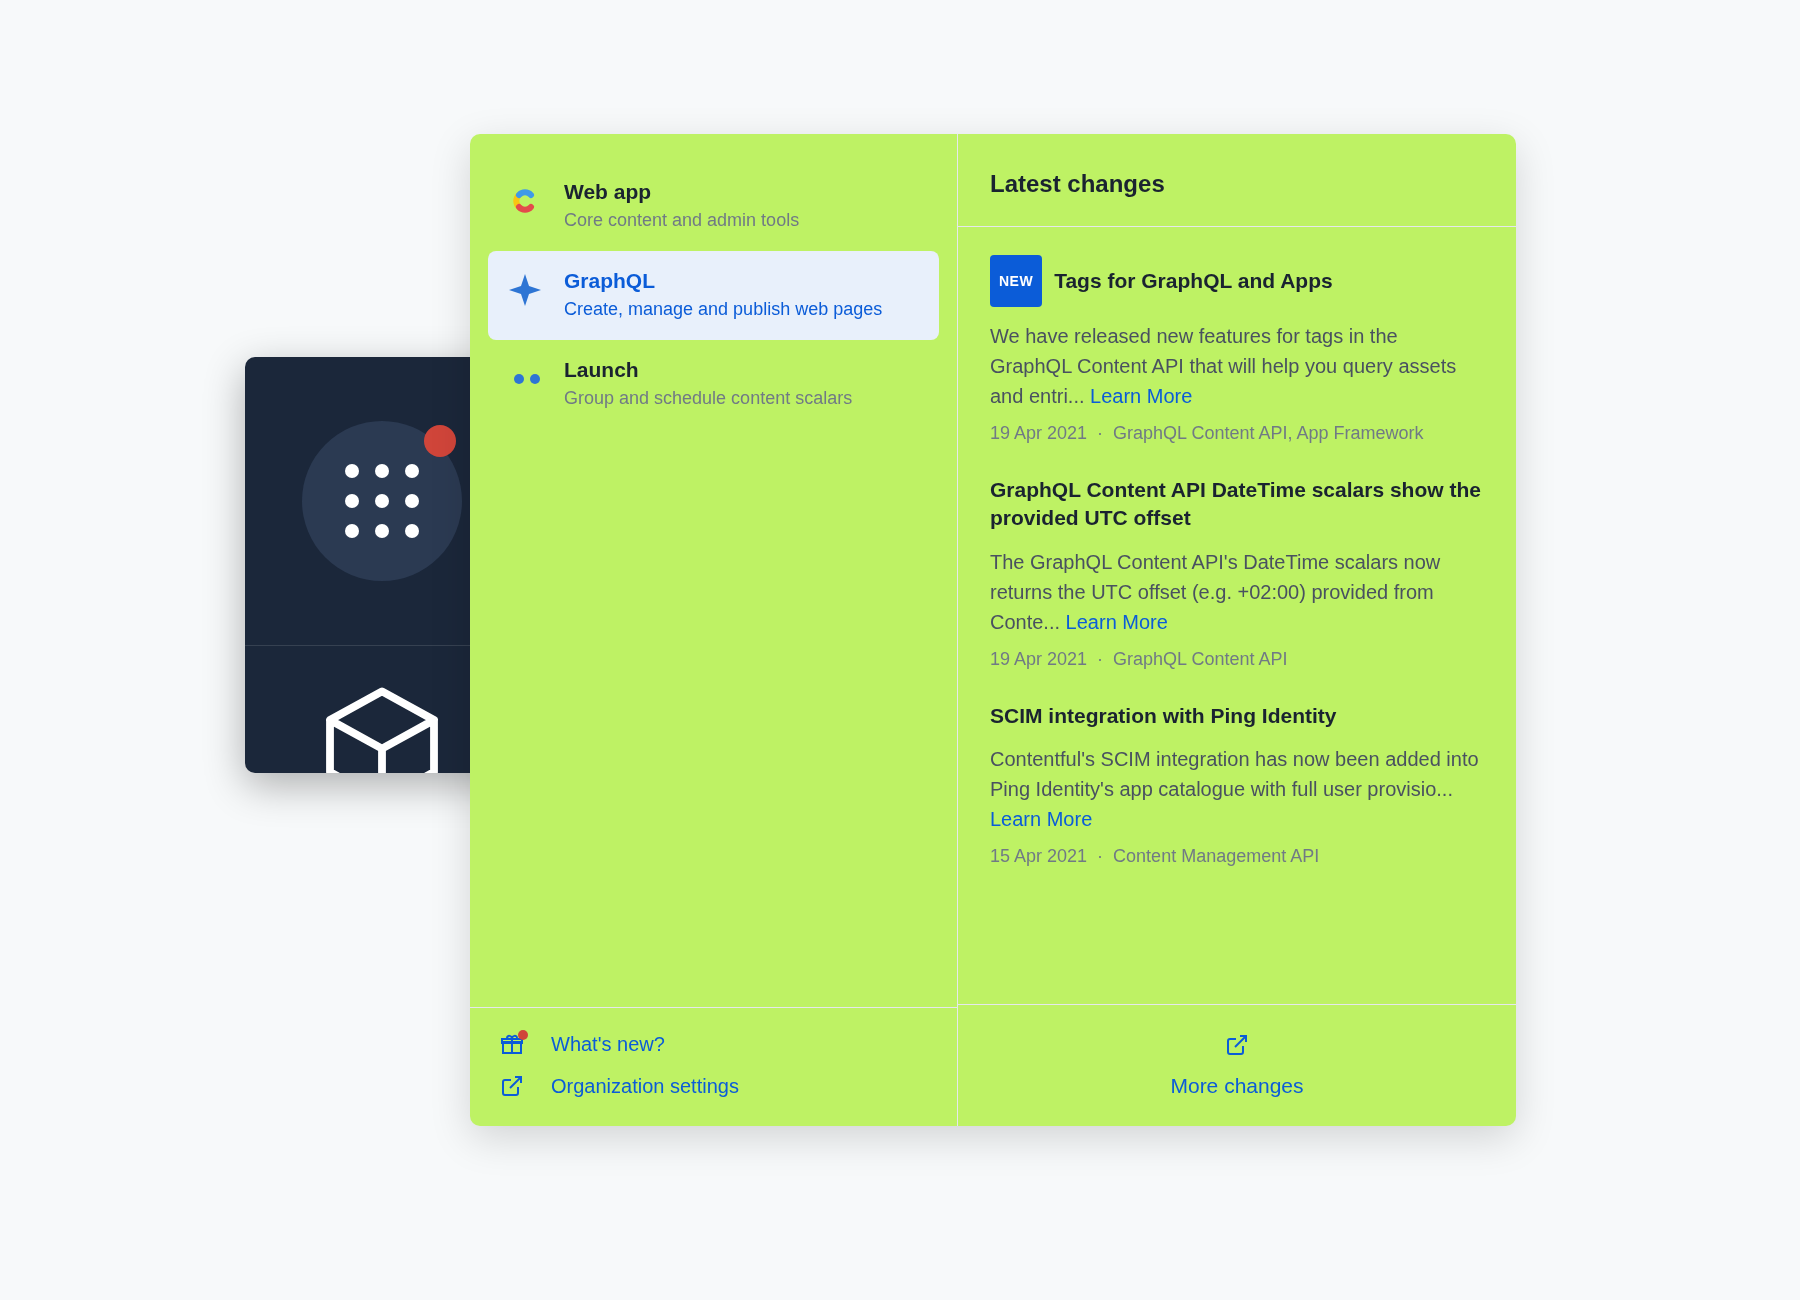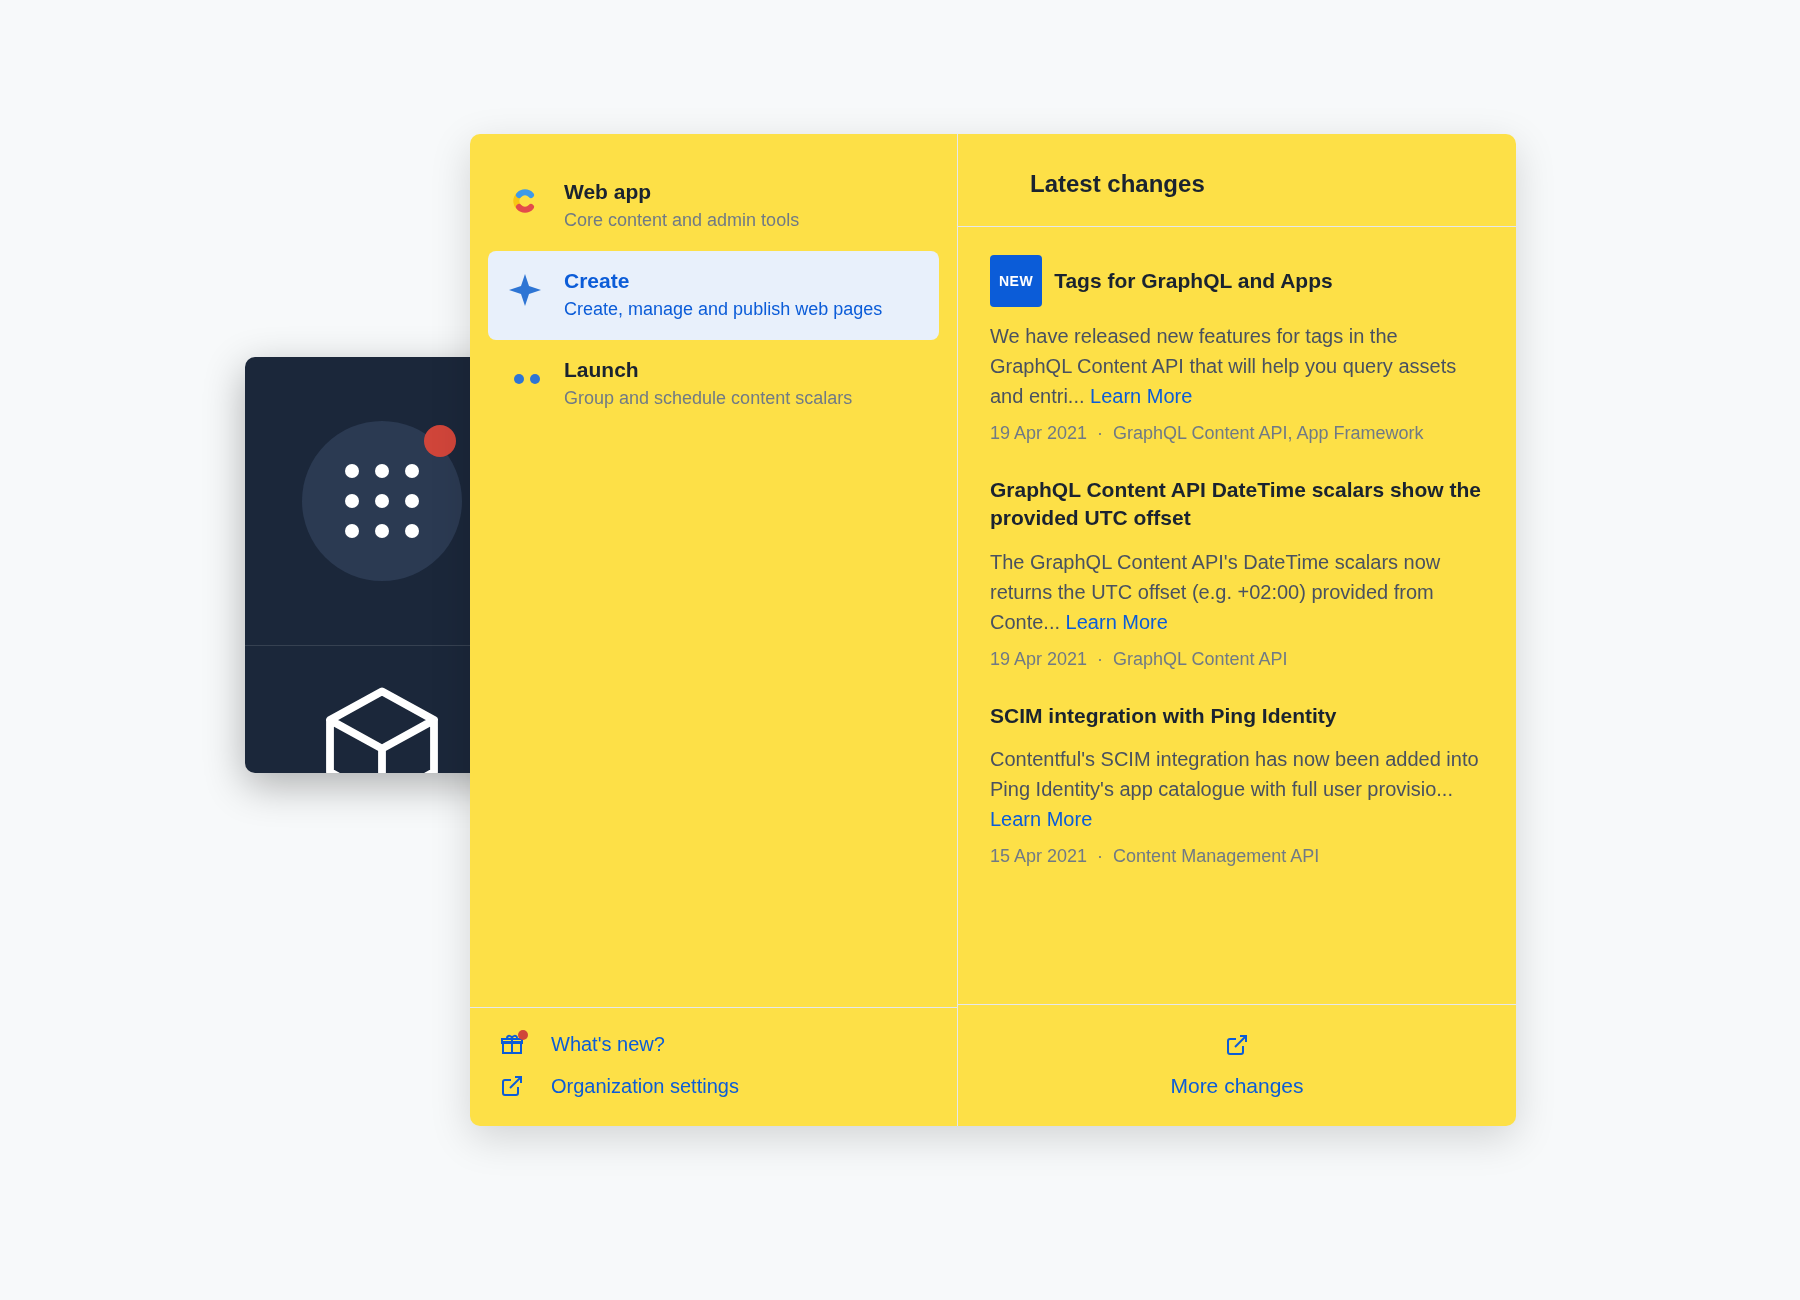--- a/index.html
+++ b/index.html
@@ -98,21 +98,21 @@
       border-radius: 50%;
     }
 
     
     .popover {
       position: absolute;
       left: 470px;
       top: 134px;
       width: 1046px;
       height: 992px;
-      background: #fde047;
+      background: #bef264;
       border-radius: 10px;
       box-shadow: 0 12px 40px rgba(0,0,0,0.15);
       display: flex;
       overflow: hidden;
     }
     .popover-left {
       width: 488px;
       border-right: 1px solid #e5e8ec;
       display: flex;
       flex-direction: column;
@@ -199,21 +199,20 @@
       flex-direction: column;
     }
     .right-header {
       padding: 36px 32px 28px 32px;
       border-bottom: 1px solid #e5e8ec;
     }
     .right-title {
       font-size: 24px;
       font-weight: 700;
       color: #1a2330;
-      margin-left: 40px;
     }
     .changes-list {
       flex: 1;
       padding: 28px 32px 0 32px;
     }
     .change-item {
       margin-bottom: 32px;
     }
     .change-title-row {
       display: flex;
@@ -318,21 +317,21 @@
           </div>
         </div>
 
         <div class="app-item selected">
           <div class="app-icon">
             <svg viewBox="0 0 40 40" width="40" height="40">
               <path d="M20 4 L24 16 L36 20 L24 24 L20 36 L16 24 L4 20 L16 16 Z" fill="#2e75d4"></path>
             </svg>
           </div>
           <div class="app-text">
-            <div class="app-title">Create</div>
+            <div class="app-title">GraphQL</div>
             <div class="app-desc">Create, manage and publish web pages</div>
           </div>
         </div>
 
         <div class="app-item">
           <div class="app-icon">
             <svg viewBox="0 0 40 40" width="40" height="40">
               <circle cx="14" cy="20" r="5" fill="#2e75d4"></circle>
               <circle cx="30" cy="20" r="5" fill="#2e75d4"></circle>
             </svg>

